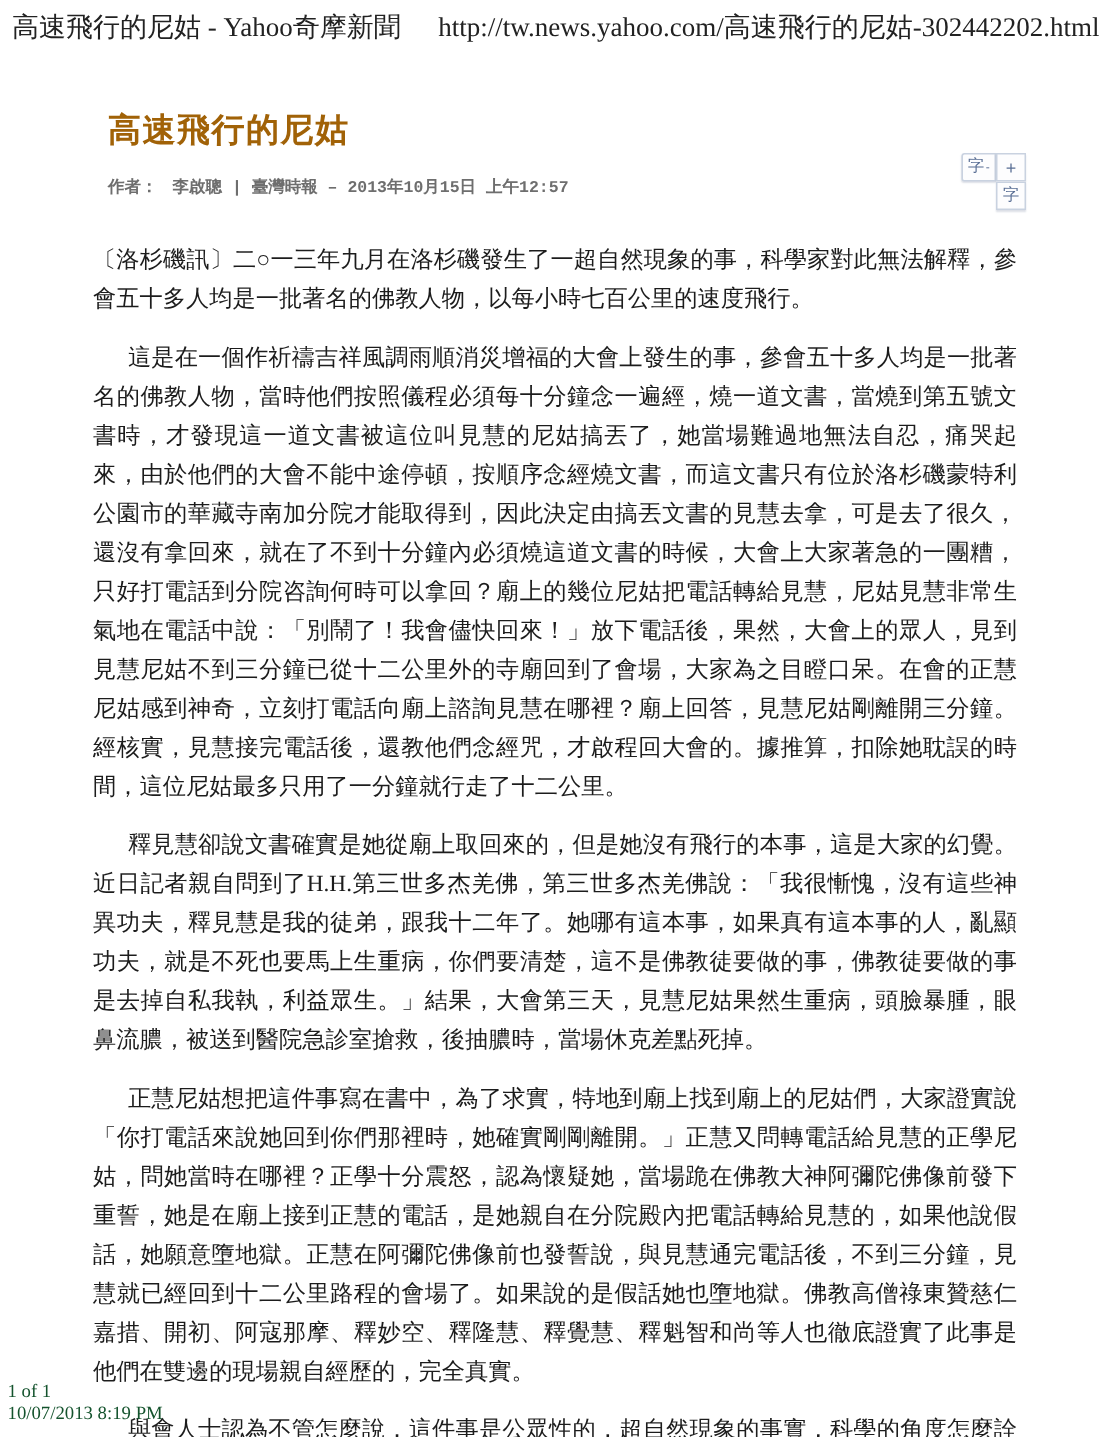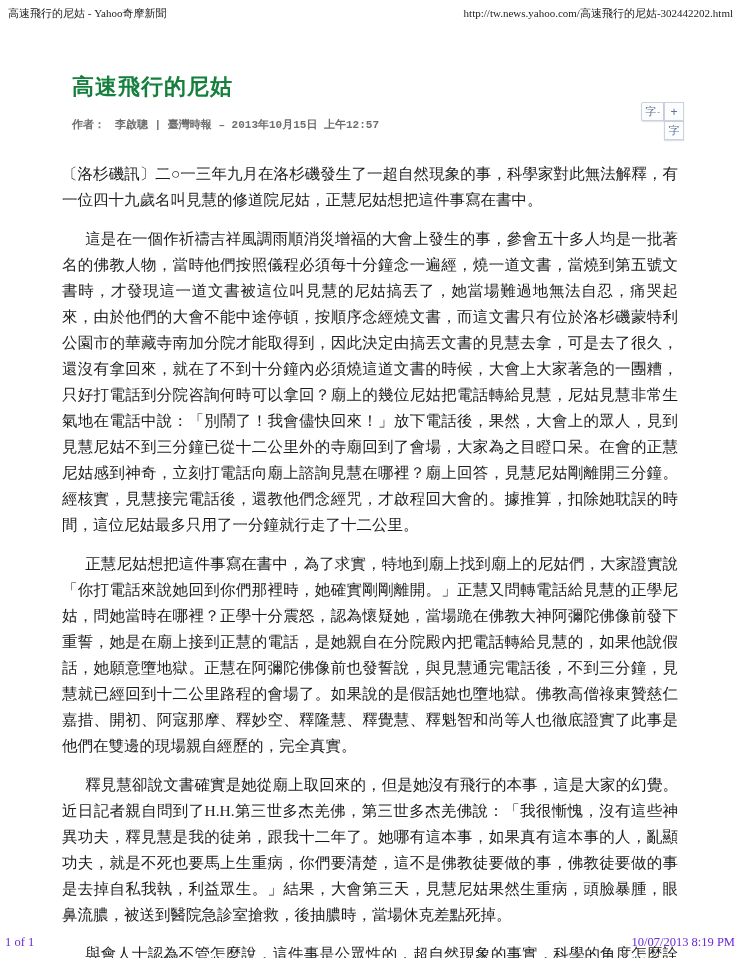--- a/index.html
+++ b/index.html
@@ -15,48 +15,49 @@
     color: #1c1c1c;
     overflow: hidden;
   }
 
   
   .print-header {
     position: absolute;
     top: 6px; left: 8px; right: 7px;
     display: flex;
     justify-content: space-between;
-    font-size: 11px;
+    font-size: 18px;
     color: #222;
   }
   .print-footer {
     position: absolute;
     bottom: 8px; left: 5px; right: 5px;
     display: flex;
     justify-content: space-between;
     font-size: 12.5px;
-    color: #6d28d9;
+    color: #14532d;
+    flex-direction: column;
   }
 
   
   .article {
     position: absolute;
     top: 72px;
     left: 62px;
     width: 616px;
   }
   .article-head {
     position: relative;
     padding-left: 10px;
   }
   h1.article-title {
     font-family: "Liberation Sans", "DejaVu Sans", sans-serif;
     font-size: 22px;
     font-weight: bold;
-    color: #15803d;
+    color: #a16207;
     letter-spacing: 1px;
   }
   .byline {
     margin-top: 15px;
     font-family: Liberation Mono, monospace;
     font-size: 11px;
     font-weight: bold;
     color: #6e6e6e;
   }
   .byline .byline-label { margin-right: 10px; }
@@ -129,24 +130,24 @@
         <span class="fw-col">
           <span class="fw-cell fw-plus">
               <span>+</span>
             </span>
           <span class="fw-cell fw-big">字</span>
         </span>
       </div>
     </div>
 
     <div class="article-body">
-      <p class="no-indent">〔洛杉磯訊〕二○一三年九月在洛杉磯發生了一超自然現象的事，科學家對此無法解釋，有一位四十九歲名叫見慧的修道院尼姑，正慧尼姑想把這件事寫在書中。</p>
+      <p class="no-indent">〔洛杉磯訊〕二○一三年九月在洛杉磯發生了一超自然現象的事，科學家對此無法解釋，參會五十多人均是一批著名的佛教人物，以每小時七百公里的速度飛行。</p>
       <p>這是在一個作祈禱吉祥風調雨順消災增福的大會上發生的事，參會五十多人均是一批著名的佛教人物，當時他們按照儀程必須每十分鐘念一遍經，燒一道文書，當燒到第五號文書時，才發現這一道文書被這位叫見慧的尼姑搞丟了，她當場難過地無法自忍，痛哭起來，由於他們的大會不能中途停頓，按順序念經燒文書，而這文書只有位於洛杉磯蒙特利公園市的華藏寺南加分院才能取得到，因此決定由搞丟文書的見慧去拿，可是去了很久，還沒有拿回來，就在了不到十分鐘內必須燒這道文書的時候，大會上大家著急的一團糟，只好打電話到分院咨詢何時可以拿回？廟上的幾位尼姑把電話轉給見慧，尼姑見慧非常生氣地在電話中說：「別鬧了！我會儘快回來！」放下電話後，果然，大會上的眾人，見到見慧尼姑不到三分鐘已從十二公里外的寺廟回到了會場，大家為之目瞪口呆。在會的正慧尼姑感到神奇，立刻打電話向廟上諮詢見慧在哪裡？廟上回答，見慧尼姑剛離開三分鐘。經核實，見慧接完電話後，還教他們念經咒，才啟程回大會的。據推算，扣除她耽誤的時間，這位尼姑最多只用了一分鐘就行走了十二公里。</p>
+      <p>釋見慧卻說文書確實是她從廟上取回來的，但是她沒有飛行的本事，這是大家的幻覺。近日記者親自問到了H.H.第三世多杰羌佛，第三世多杰羌佛說：「我很慚愧，沒有這些神異功夫，釋見慧是我的徒弟，跟我十二年了。她哪有這本事，如果真有這本事的人，亂顯功夫，就是不死也要馬上生重病，你們要清楚，這不是佛教徒要做的事，佛教徒要做的事是去掉自私我執，利益眾生。」結果，大會第三天，見慧尼姑果然生重病，頭臉暴腫，眼鼻流膿，被送到醫院急診室搶救，後抽膿時，當場休克差點死掉。</p>
       <p>正慧尼姑想把這件事寫在書中，為了求實，特地到廟上找到廟上的尼姑們，大家證實說「你打電話來說她回到你們那裡時，她確實剛剛離開。」正慧又問轉電話給見慧的正學尼姑，問她當時在哪裡？正學十分震怒，認為懷疑她，當場跪在佛教大神阿彌陀佛像前發下重誓，她是在廟上接到正慧的電話，是她親自在分院殿內把電話轉給見慧的，如果他說假話，她願意墮地獄。正慧在阿彌陀佛像前也發誓說，與見慧通完電話後，不到三分鐘，見慧就已經回到十二公里路程的會場了。如果說的是假話她也墮地獄。佛教高僧祿東贊慈仁嘉措、開初、阿寇那摩、釋妙空、釋隆慧、釋覺慧、釋魁智和尚等人也徹底證實了此事是他們在雙邊的現場親自經歷的，完全真實。</p>
-      <p>釋見慧卻說文書確實是她從廟上取回來的，但是她沒有飛行的本事，這是大家的幻覺。近日記者親自問到了H.H.第三世多杰羌佛，第三世多杰羌佛說：「我很慚愧，沒有這些神異功夫，釋見慧是我的徒弟，跟我十二年了。她哪有這本事，如果真有這本事的人，亂顯功夫，就是不死也要馬上生重病，你們要清楚，這不是佛教徒要做的事，佛教徒要做的事是去掉自私我執，利益眾生。」結果，大會第三天，見慧尼姑果然生重病，頭臉暴腫，眼鼻流膿，被送到醫院急診室搶救，後抽膿時，當場休克差點死掉。</p>
       <p>與會人士認為不管怎麼說，這件事是公眾性的，超自然現象的事實，科學的角度怎麼詮釋它還待探索。正如一九九五年印度教聖人克理沙拉瓦爾身體穿過鋼筋水泥牆時身體被卡在牆內，卻是事實，但至今也無結論。</p>
     </div>
 
   </div>
 
   <div class="print-footer">
     <span>1 of 1</span>
     <span>10/07/2013 8:19 PM</span>
   </div>
 

